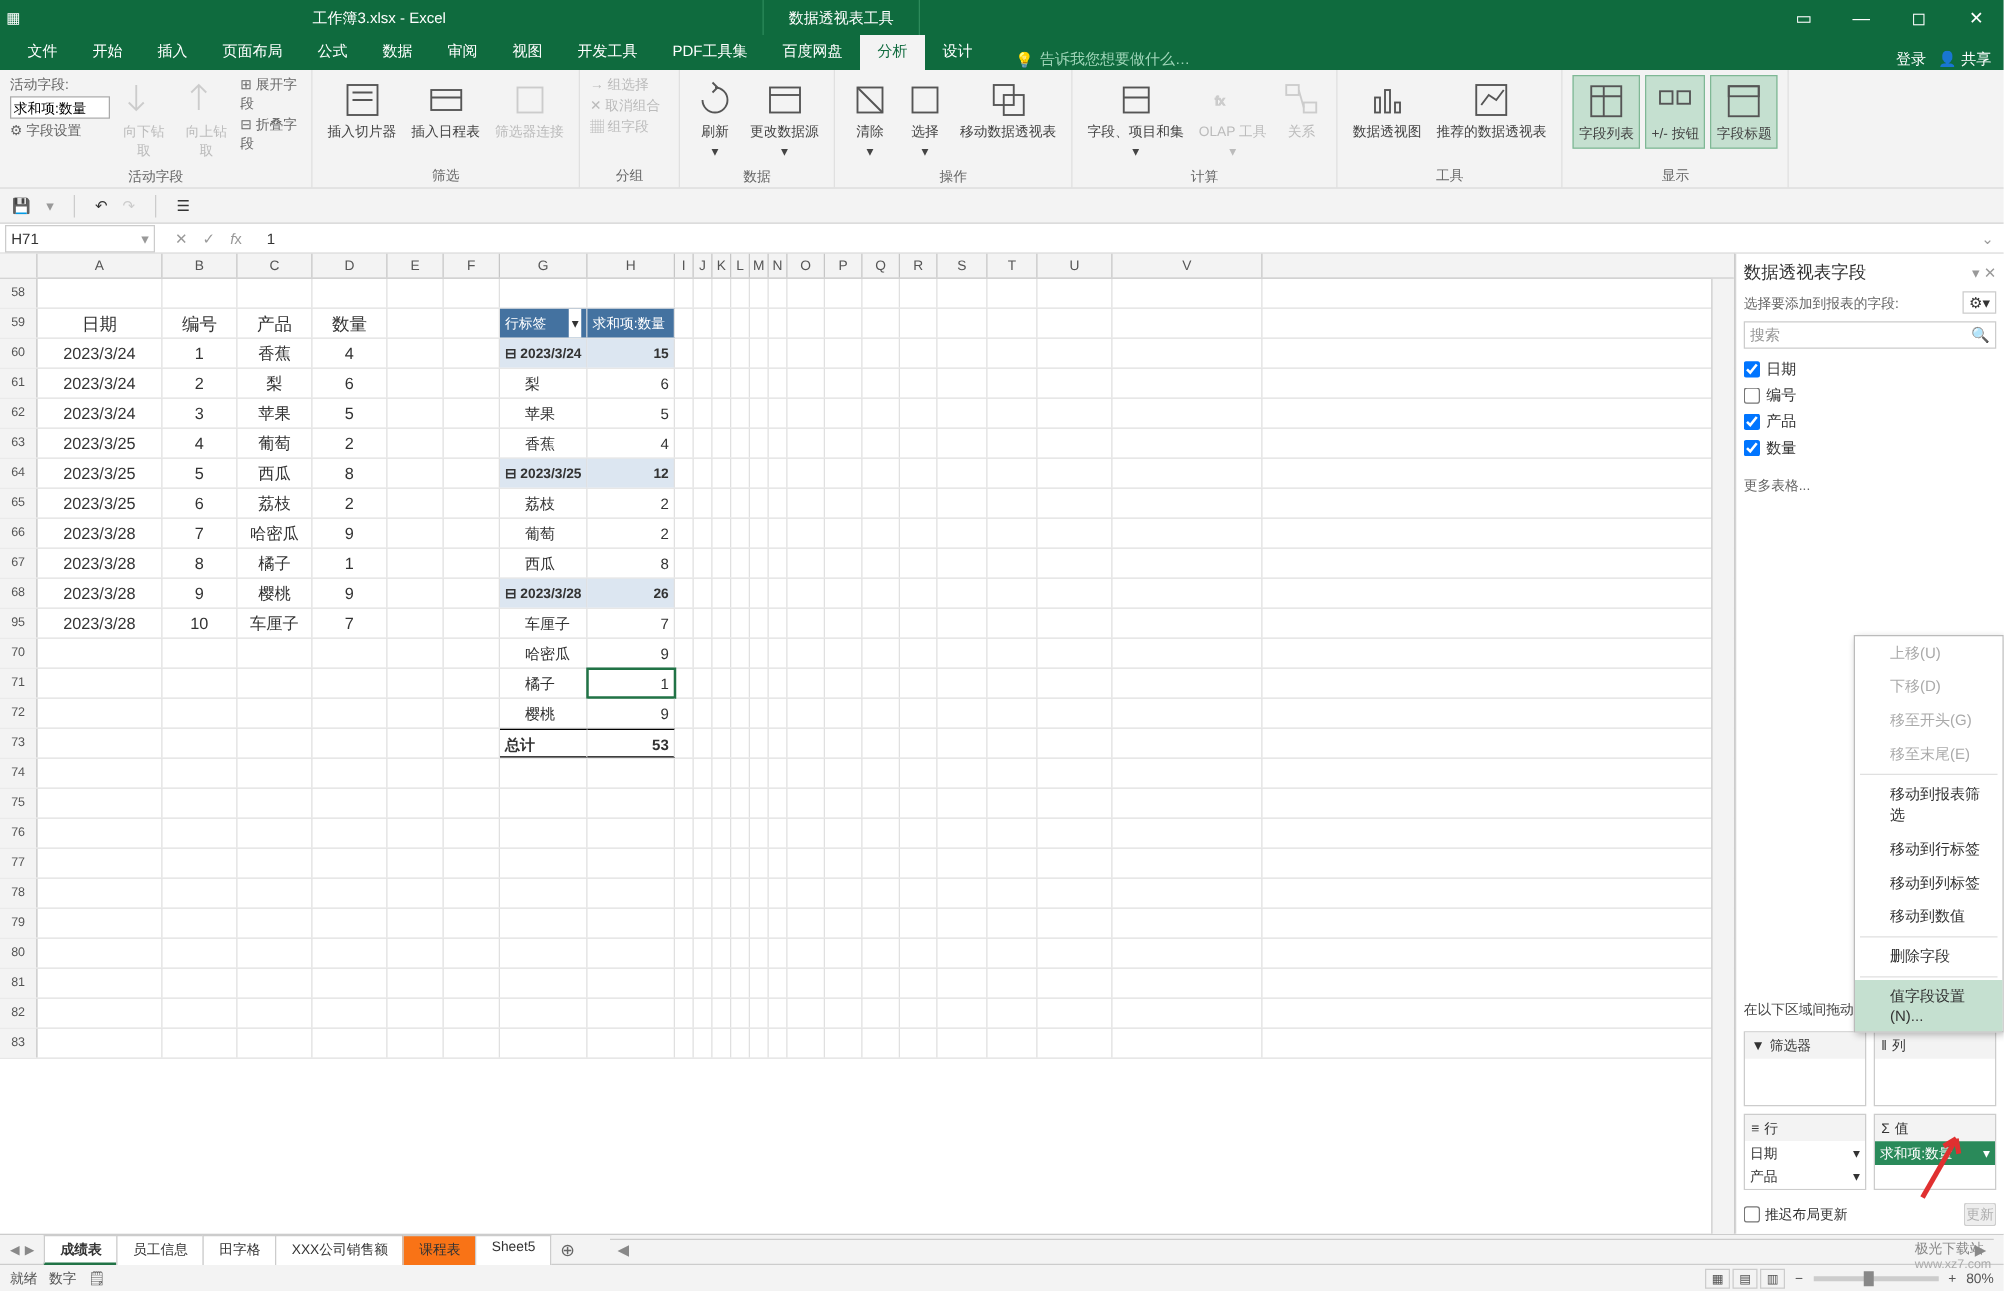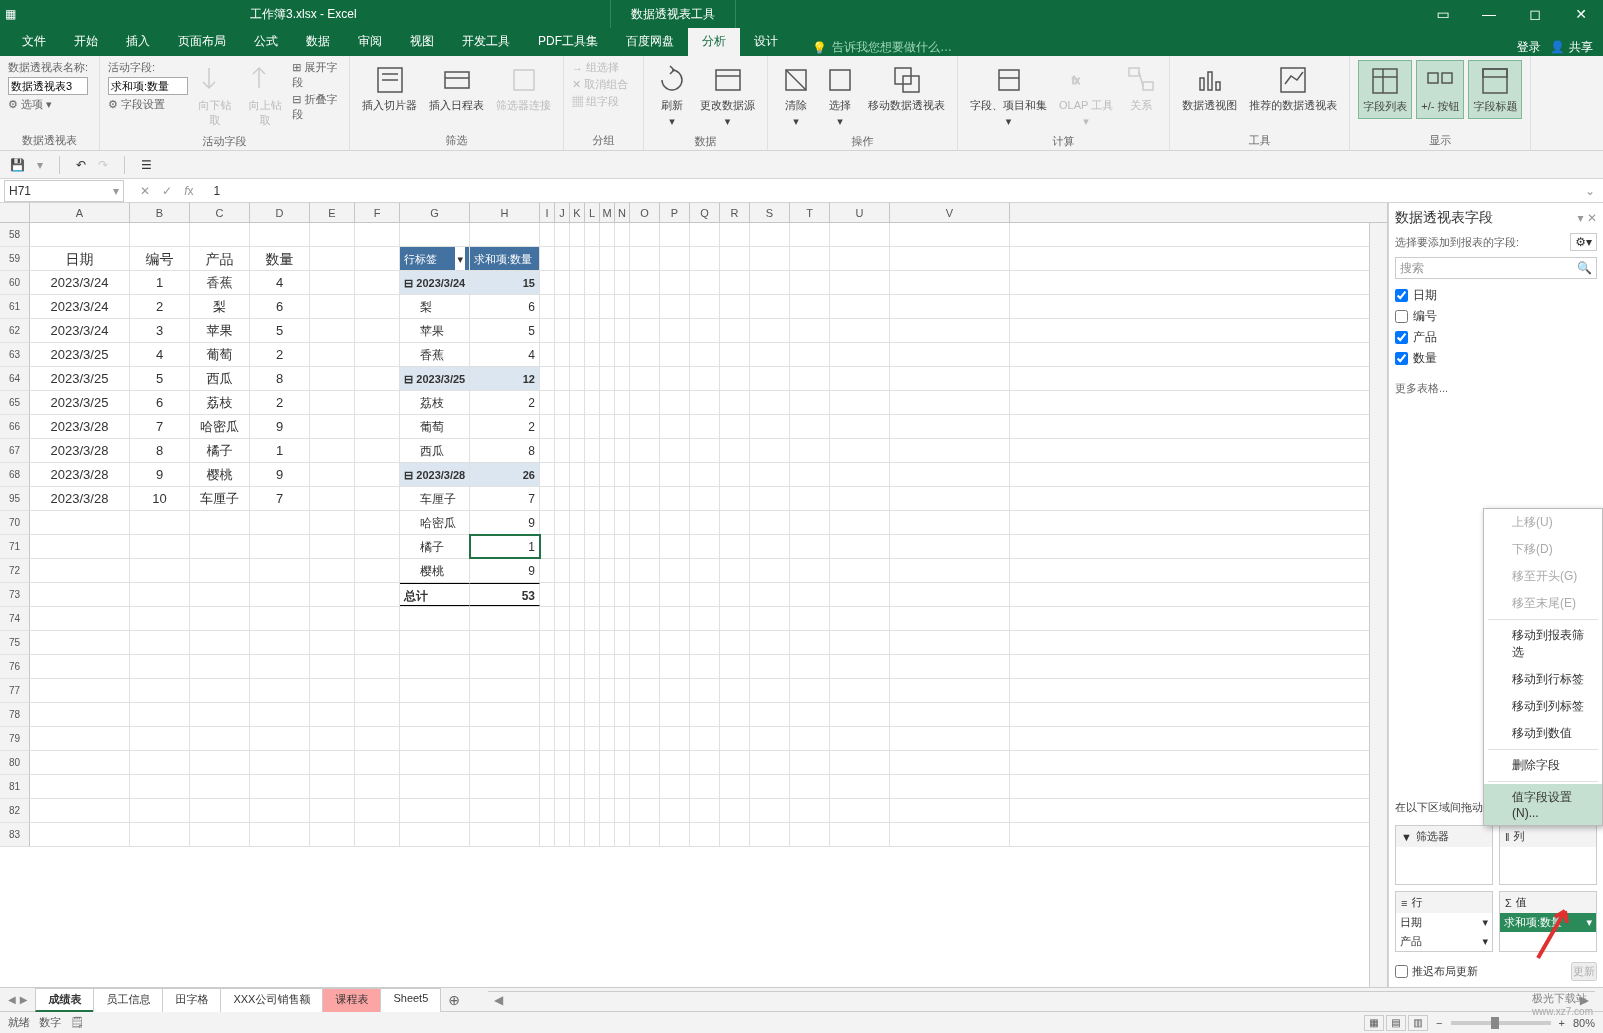--- a/index.html
+++ b/index.html
@@ -85,21 +85,21 @@
 .ctx-menu .mi{ padding:5px 10px 5px 28px; position:relative; cursor:pointer;}
 .ctx-menu .mi.disabled{ color:#aaa;}
 .ctx-menu .mi.highlight{ background:#c5e0d0;}
 .ctx-menu .sep{ height:1px; background:#e0e0e0; margin:2px 4px;}
 
 
 .sheet-tabs{ height:24px; background:#f3f3f3; border-top:1px solid #ccc; display:flex; align-items:center; padding:0 8px; gap:0;}
 .sheet-tabs .nav{ display:flex; gap:4px; padding-right:8px; color:#888; font-size:10px;}
 .sheet-tabs .st{ padding:3px 12px; border:1px solid #ccc; border-bottom:none; background:#fff; font-size:11px; cursor:pointer; margin-right:-1px;}
 .sheet-tabs .st.active{ background:#fff; border-bottom:2px solid #217346; font-weight:bold;}
-.sheet-tabs .st.orange{ background:#fca5a5;}
+.sheet-tabs .st.orange{ background:#f97316;}
 .sheet-tabs .add{ padding:0 8px; color:#666; font-size:14px; cursor:pointer;}
 
 
 .status-bar{ height:22px; background:#f3f3f3; border-top:1px solid #ccc; display:flex; align-items:center; padding:0 8px; font-size:11px; color:#555; justify-content:space-between;}
 .status-right{ display:flex; align-items:center; gap:8px;}
 .zoom-slider{ width:100px; height:4px; background:#ccc; position:relative;}
 .zoom-slider .thumb{ width:8px; height:12px; background:#888; position:absolute; top:-4px; left:40px;}
 .view-btns{ display:flex; gap:2px;}
 .view-btns span{ width:20px; height:16px; border:1px solid #ccc; display:flex; align-items:center; justify-content:center; font-size:10px;}
 
@@ -146,28 +146,20 @@
     <span>💡</span>
     <span>告诉我您想要做什么…</span>
   </div>
   <div class="right-area" style="order:100;">
     <span>登录</span>
     <span>👤 <span>共享</span></span>
   </div>
 </div>
 
 <div class="ribbon">
-  <div class="ribbon-group" style="width:100px;">
-    <div class="content stackv">
-      <span>数据透视表名称:</span>
-      <input class="mini-input" value="数据透视表3" style="">
-      <span>⚙ <span>选项</span> ▾</span>
-    </div>
-    <div class="label">数据透视表</div>
-  </div>
 
   <div class="ribbon-group" style="width:250px;">
     <div class="content">
       <div class="stackv">
         <span>活动字段:</span>
         <input class="mini-input" value="求和项:数量" style="">
         <span>⚙ <span>字段设置</span></span>
       </div>
       <div class="rbtn big-icon disabled">
           <svg class="ico">

